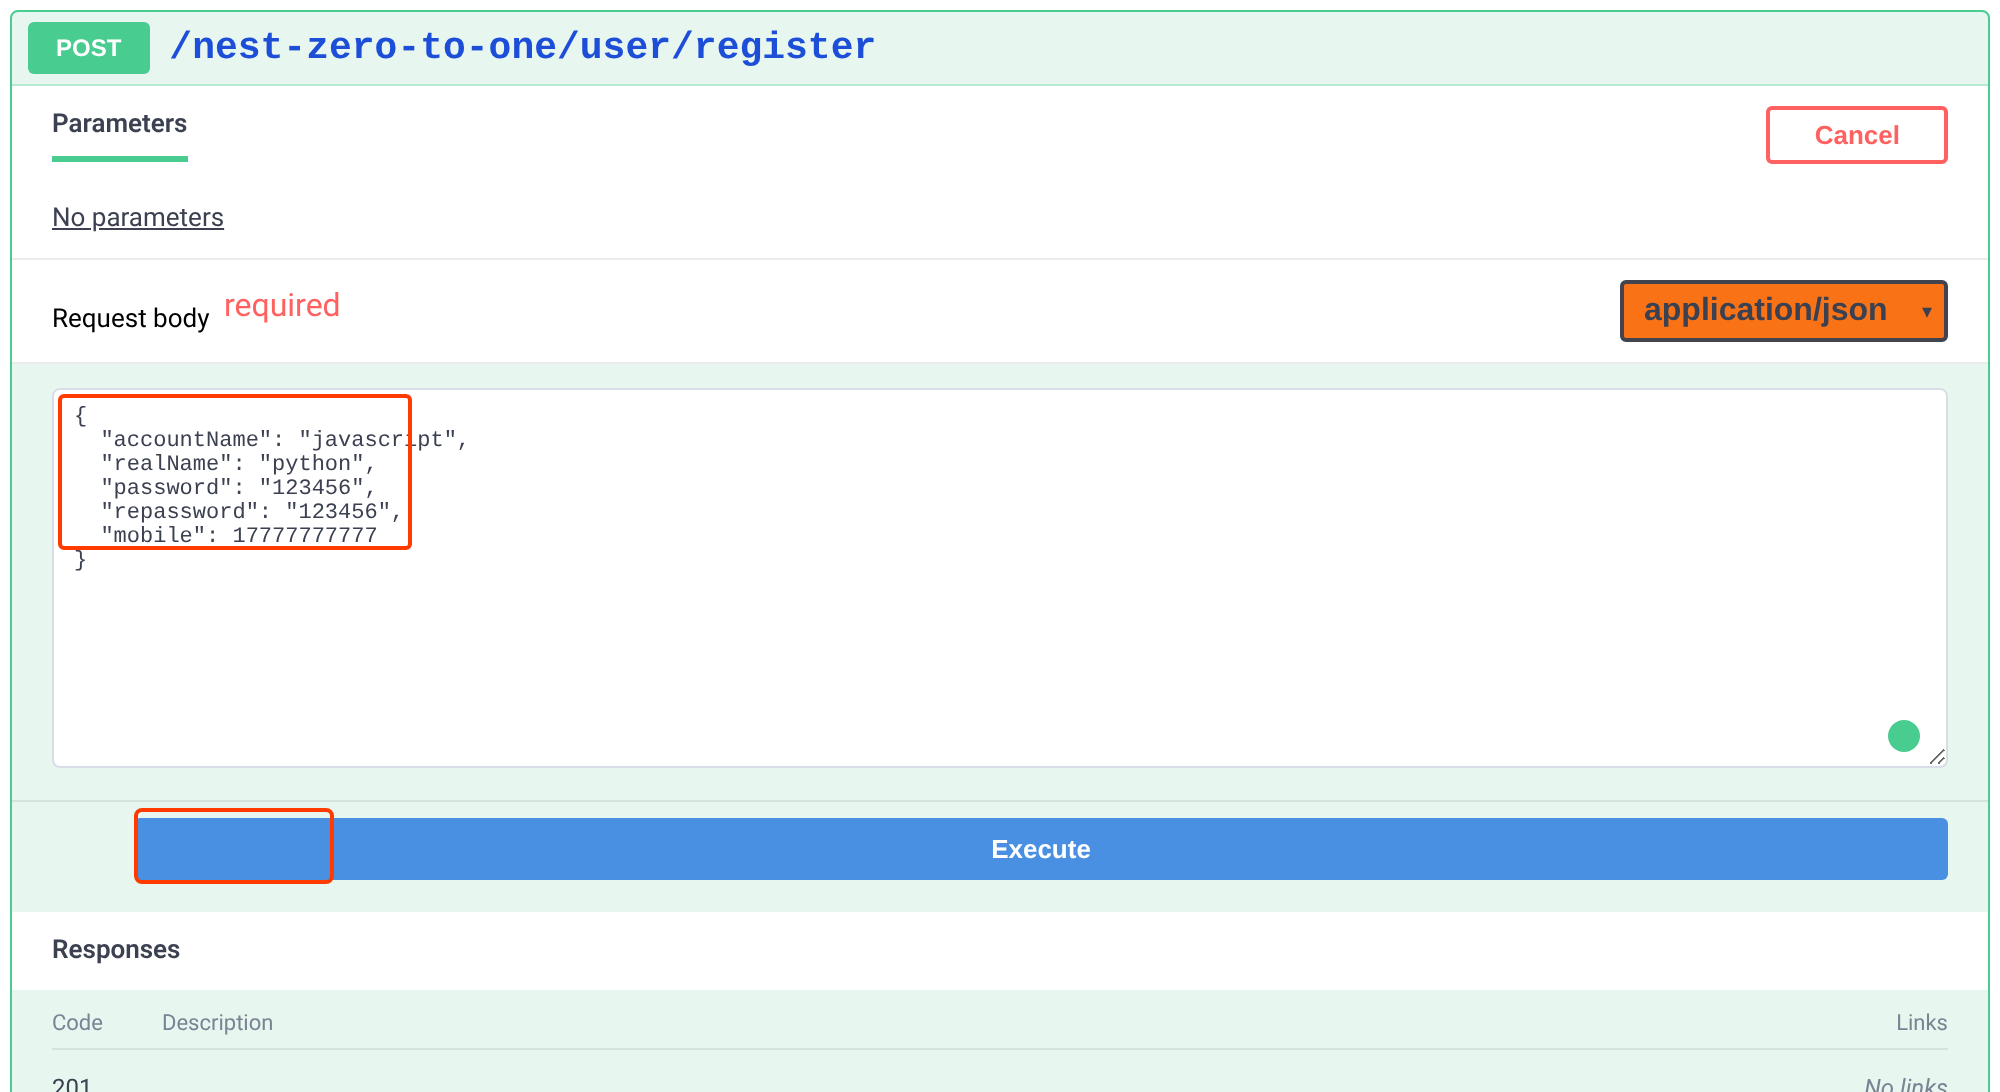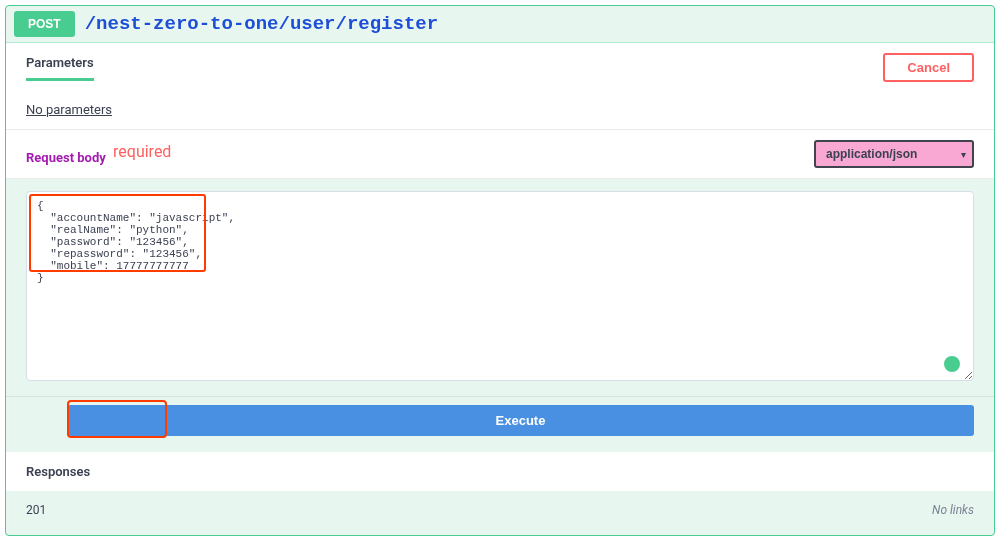--- a/index.html
+++ b/index.html
@@ -81,34 +81,34 @@
       display: flex;
       align-items: center;
       justify-content: space-between;
       padding: 10px 20px;
       border-top: 1px solid rgba(0,0,0,0.08);
       border-bottom: 1px solid rgba(0,0,0,0.08);
       background: #fff;
     }
     .request-body-label {
       font-size: 13px;
-      font-weight: 700;
-      color: #a21caf;
+      font-weight: 400;
+      color: #000000;
       text-align: right;
     }
     .required-tag {
       color: #ff6060;
       font-size: 16px;
       vertical-align: super;
       margin-left: 4px;
     }
     .content-type-select {
       border: 2px solid #41444e;
-      background: #f9a8d4;
-      font-size: 12px;
+      background: #f97316;
+      font-size: 16px;
       padding: 5px 28px 5px 10px;
       border-radius: 3px;
       appearance: none;
       min-width: 160px;
       cursor: pointer;
       font-weight: 600;
       color: #3b4151;
     }
     .select-wrap {
       position: relative;
@@ -267,20 +267,25 @@
   <div class="execute-wrap">
     <div class="execute-highlight">
       <button class="execute-btn">Execute</button>
       <div class="execute-highlight-box"></div>
     </div>
   </div>
 
   <div class="responses-bar">Responses</div>
 
   <div class="responses-table">
+    <div class="responses-header">
+      <div class="col-code">Code</div>
+      <div class="col-desc">Description</div>
+      <div class="col-links">Links</div>
+    </div>
     <div class="responses-row">
       <div class="col-code">201</div>
       <div class="col-desc"></div>
       <div class="col-links">No links</div>
     </div>
   </div>
 
 </div>
 
 </body></html>

